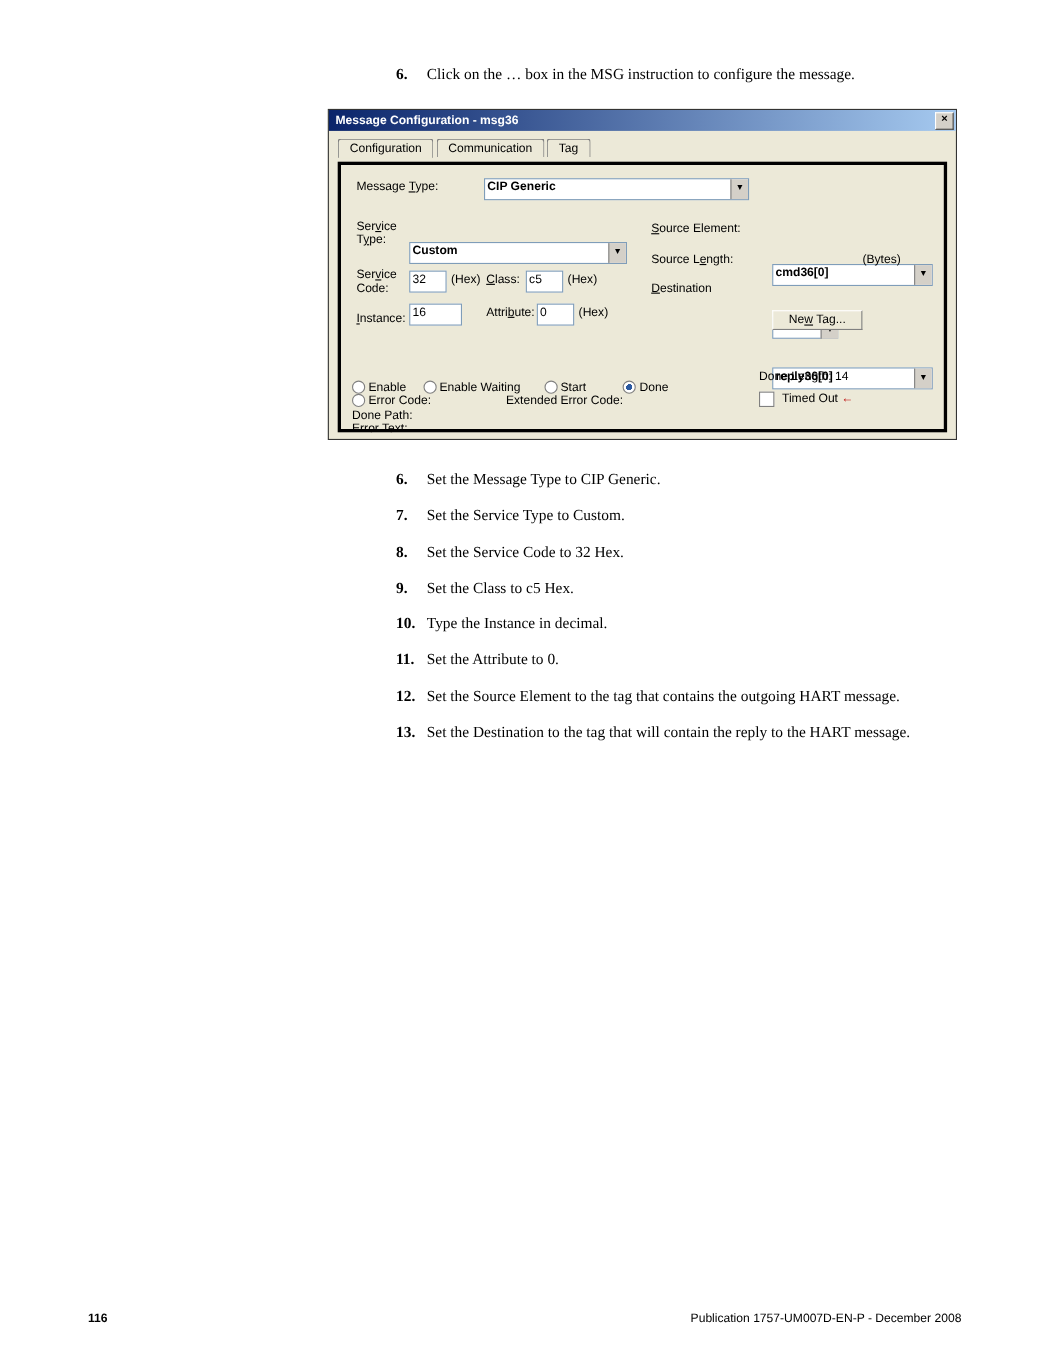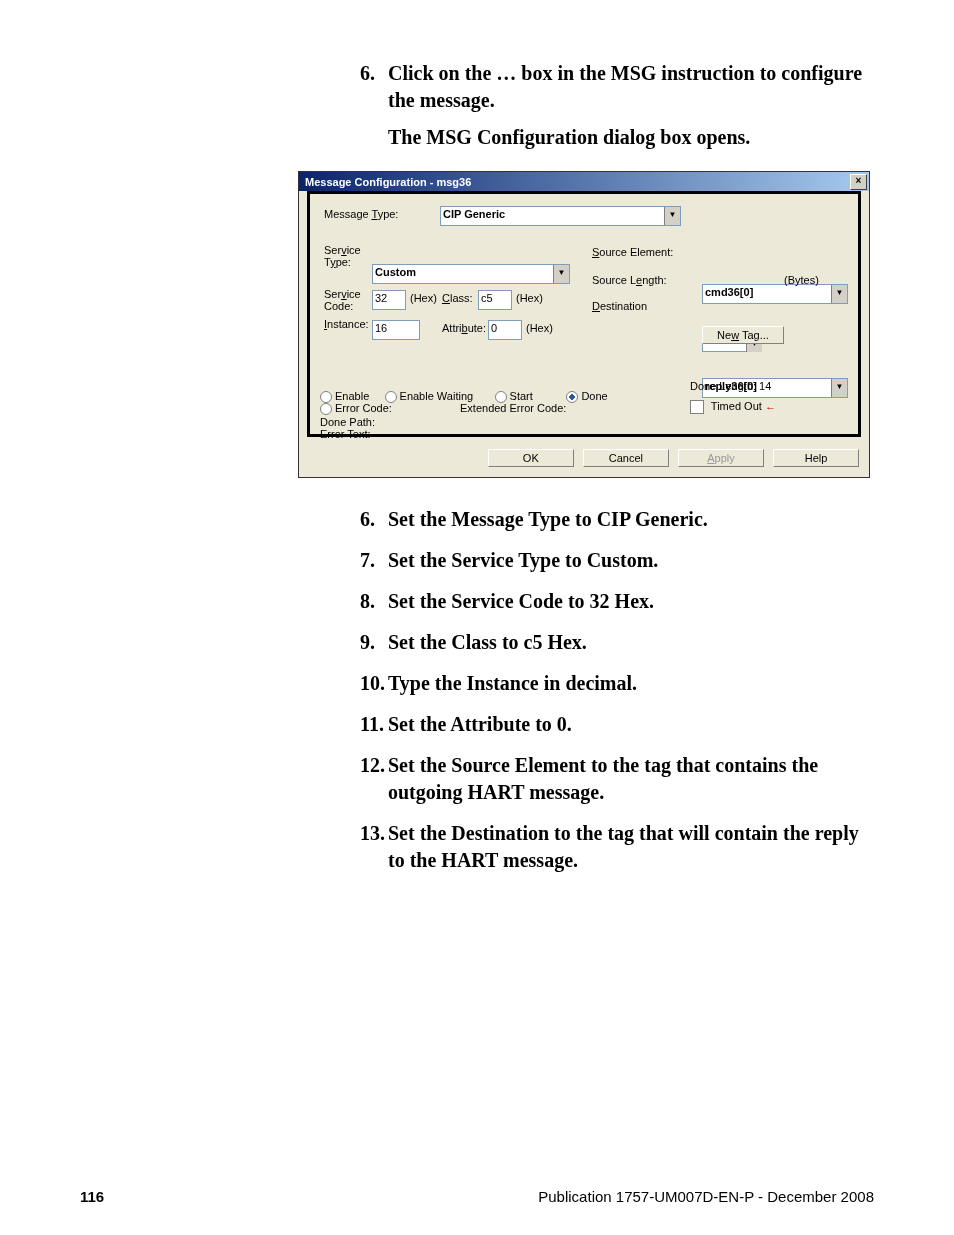--- a/index.html
+++ b/index.html
@@ -33,24 +33,23 @@
   }
   ol.steps {
     list-style: none;
     padding: 0;
     margin: 0;
     counter-reset: step 5;
   }
   ol.steps > li {
     position: relative;
     padding-left: 28px;
-    font-size: 20px;
+    font-size: 14px;
     line-height: 1.35;
     margin-bottom: 14px;
-    font-weight: bold;
   }
   ol.steps > li::before {
     counter-increment: step;
     content: counter(step) ".";
     position: absolute;
     left: 0;
     font-weight: bold;
     font-family: "Times New Roman", Georgia, serif;
   }
   .sub-para {
@@ -203,46 +202,50 @@
   }
   .btn-row .btn { margin-left: 6px; min-width: 68px; }
   .footer {
     position: absolute;
     left: 80px;
     right: 80px;
     bottom: 30px;
     display: flex;
     justify-content: space-between;
     font-family: Arial, sans-serif;
-    font-size: 15px;
+    font-size: 11px;
     align-items: center;
   }
   .footer .pg { font-weight: bold; }
   .timed-arrow { color: #b00; font-weight: bold; }
 </style>
 </head>
 <body>
 
 <div class="page">
 
   <div class="body-area">
     <ol class="steps">
       <li>
         <span>Click on the … box in the MSG instruction to configure the message.</span>
-        <div class="sub-para">The MSG Configuration dialog box opens.</div>
       </li>
     </ol>
   </div>
 
   <div class="dialog-wrap">
     <div class="dialog">
       <div class="titlebar">
         <span>Message Configuration - msg36</span>
         <span class="close">×</span>
       </div>
+      <div class="tabs-row">
+        <span class="tab active">Configuration</span>
+        <span class="tab">Communication</span>
+        <span class="tab">Tag</span>
+      </div>
       <div class="tab-panel">
 
         <div class="row" style="left:14px; top:14px;">
           <span class="lbl">Message <span class="und">T</span>ype:</span>
         </div>
         <div class="row dropdown" style="left:130px; top:12px; width:235px;">
           <span>CIP Generic</span>
           <span class="arrow">▼</span>
         </div>
 
@@ -255,21 +258,21 @@
         </div>
 
         <div class="row" style="left:14px; top:94px;">
           <span class="lbl">Ser<span class="und">v</span>ice<br>Code:</span>
         </div>
         <div class="row txt" style="left:62px; top:96px; width:28px;">
           <span>32</span>
         </div>
         <span class="row lbl" style="left:100px; top:98px;">(Hex)</span>
 
-        <span class="row lbl" style="left:14px; top:124px;text-align:right;"><span class="und">I</span>nstance:</span>
+        <span class="row lbl" style="left:14px; top:134px;text-align:right;"><span class="und">I</span>nstance:</span>
         <div class="row txt" style="left:62px; top:126px; width:42px;">
           <span>16</span>
         </div>
 
         <span class="row lbl" style="left:132px; top:98px;"><span class="und">C</span>lass:</span>
         <div class="row txt" style="left:168px; top:96px; width:28px;">
           <span>c5</span>
         </div>
         <span class="row lbl" style="left:206px; top:98px;">(Hex)</span>
 
@@ -321,26 +324,20 @@
         <span class="status-row" style="left:380px; top:206px;">
           <span class="cbx"></span>
           <span>Timed Out</span>
           <span class="timed-arrow"> ←</span>
         </span>
 
         <span class="status-row" style="left:10px; top:222px;">Done Path:</span>
         <span class="status-row" style="left:10px; top:234px;">Error Text:</span>
       </div>
 
-      <div class="btn-row">
-        <span class="btn">OK</span>
-        <span class="btn">Cancel</span>
-        <span class="btn disabled"><span class="und">A</span>pply</span>
-        <span class="btn">Help</span>
-      </div>
     </div>
   </div>
 
   <div class="body-area">
     <ol class="steps after-figure">
       <li><span>Set the Message Type to CIP Generic.</span></li>
       <li><span>Set the Service Type to Custom.</span></li>
       <li><span>Set the Service Code to 32 Hex.</span></li>
       <li><span>Set the Class to c5 Hex.</span></li>
       <li>

